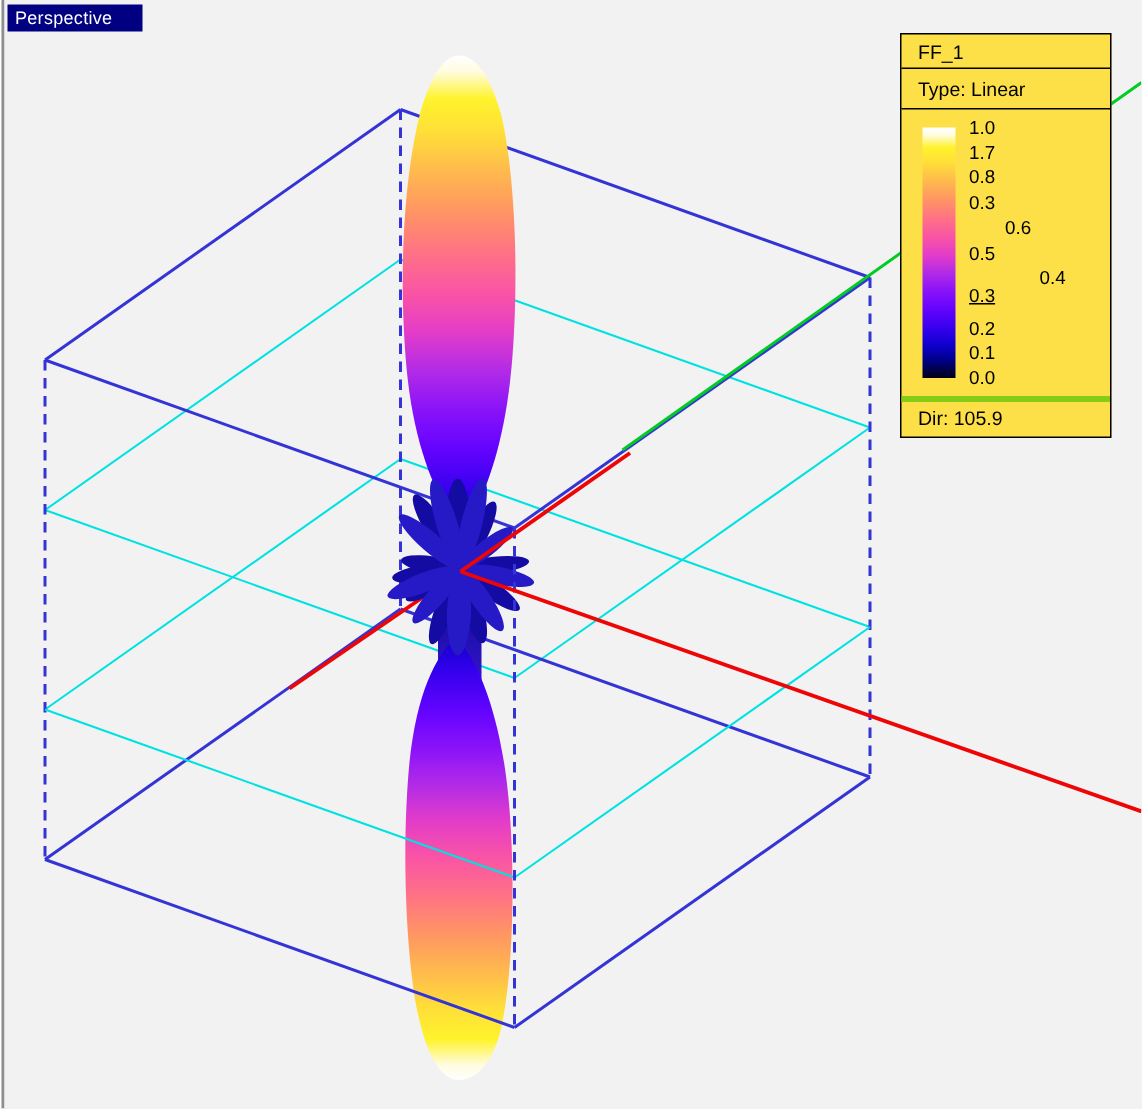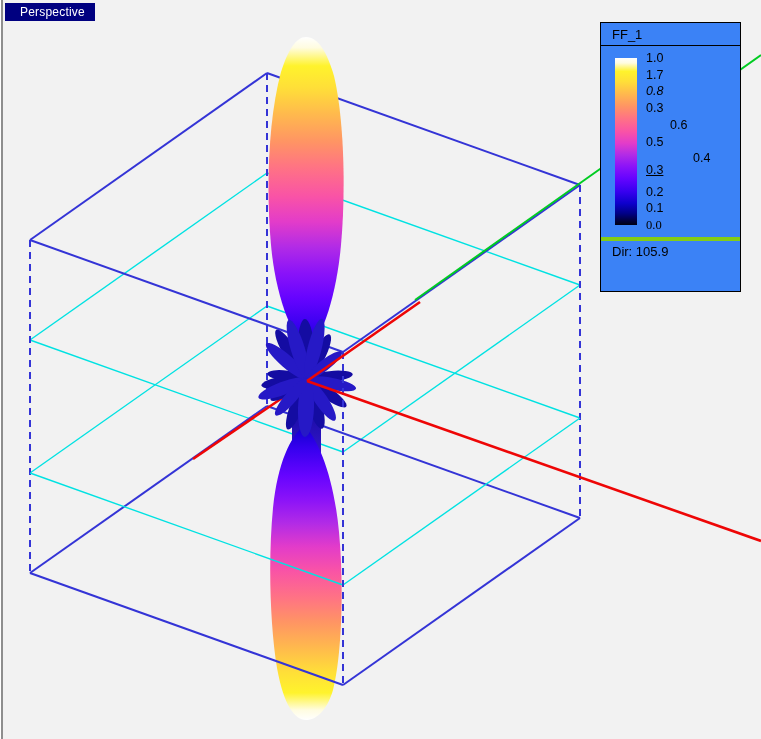--- a/index.html
+++ b/index.html
@@ -7,26 +7,26 @@
     width:761px;height:739px;position:relative;overflow:hidden;
     background:#f2f2f2;
     font-family:"Liberation Sans", sans-serif;
   }
   .edge-left-white{position:absolute;left:0;top:0;width:1px;height:739px;background:#ffffff;}
   .edge-left-gray{position:absolute;left:1px;top:0;width:2px;height:739px;background:#8e8e8e;}
   .viewport{position:absolute;left:3px;top:0;width:758px;height:739px;background:#f2f2f2;}
   .view-tab{
     position:absolute;left:5px;top:3px;width:90px;height:18px;
     background:#000080;color:#ffffff;font-size:12px;line-height:18px;
-    padding-left:15px;box-sizing:border-box;z-index:30;letter-spacing:0.2px;
+    padding-left:5px;box-sizing:border-box;z-index:30;letter-spacing:0.2px;
   }
   svg.scene{position:absolute;left:0;top:0;z-index:5;}
   .legend{
     position:absolute;left:600px;top:22px;width:141px;height:270px;
-    background:#3b82f6;border:1px solid #000;box-sizing:border-box;z-index:20;
+    background:#fde047;border:1px solid #000;box-sizing:border-box;z-index:20;
     color:#000;
   }
   .legend-row{border-bottom:1px solid #000;font-size:13px;box-sizing:border-box;padding-left:11px;}
   .legend-row.title{height:23px;line-height:23px;}
   .legend-row.type{height:27px;line-height:27px;}
   .legend-cbar-section{position:relative;height:195px;border-bottom:4px solid #84cc16;box-sizing:border-box;}
   #colorbar{position:absolute;left:14px;top:12px;width:22px;height:167px;}
   .scale-labels{position:absolute;left:45px;top:0;width:60px;height:100%;}
   .scale-labels span{position:absolute;font-size:12.5px;color:#000;}
   .legend-row.dir{height:23px;line-height:22px;border-bottom:none;}
@@ -174,30 +174,31 @@
     <path d="M307,381 L420,302"></path>
   </g>
 </svg>
 
 <div class="view-tab">
   <span>Perspective</span>
 </div>
 
 <div class="legend">
   <div class="legend-row title">FF_1</div>
+  <div class="legend-row type">Type: Linear</div>
   <div class="legend-cbar-section">
     <div id="colorbar" style="background: linear-gradient(rgb(255, 255, 255) 0%, rgb(255, 252, 224) 3%, rgb(255, 243, 44) 8%, rgb(255, 223, 56) 14%, rgb(255, 187, 76) 21%, rgb(255, 148, 100) 29%, rgb(255, 115, 132) 36%, rgb(249, 83, 166) 44%, rgb(227, 60, 201) 51%, rgb(178, 43, 230) 58%, rgb(139, 19, 248) 65%, rgb(102, 4, 255) 72%, rgb(55, 0, 239) 80%, rgb(13, 0, 204) 87%, rgb(0, 0, 136) 93%, rgb(0, 0, 18) 100%);"></div>
     <div class="scale-labels" id="scale-labels">
         <span style="top: 5px;">1.0</span>
         <span style="top: 21.7px;">1.7</span>
-        <span style="top: 38.4px; font-style: italic;">0.8</span>
+        <span style="top: 38.4px;">0.8</span>
         <span style="top: 55.1px;">0.3</span>
         <span style="top: 71.8px; margin-left: 24px;">0.6</span>
         <span style="top: 88.5px;">0.5</span>
         <span style="top: 105.2px; margin-left: 47px;">0.4</span>
         <span style="top: 117px; text-decoration: underline;">0.3</span>
         <span style="top: 138.6px;">0.2</span>
         <span style="top: 155.3px;">0.1</span>
-        <span style="top: 172px; font-family: Liberation Serif, serif;">0.0</span>
+        <span style="top: 172px;">0.0</span>
       </div>
   </div>
   <div class="legend-row dir">Dir: 105.9</div>
 </div>
 
 </body></html>

